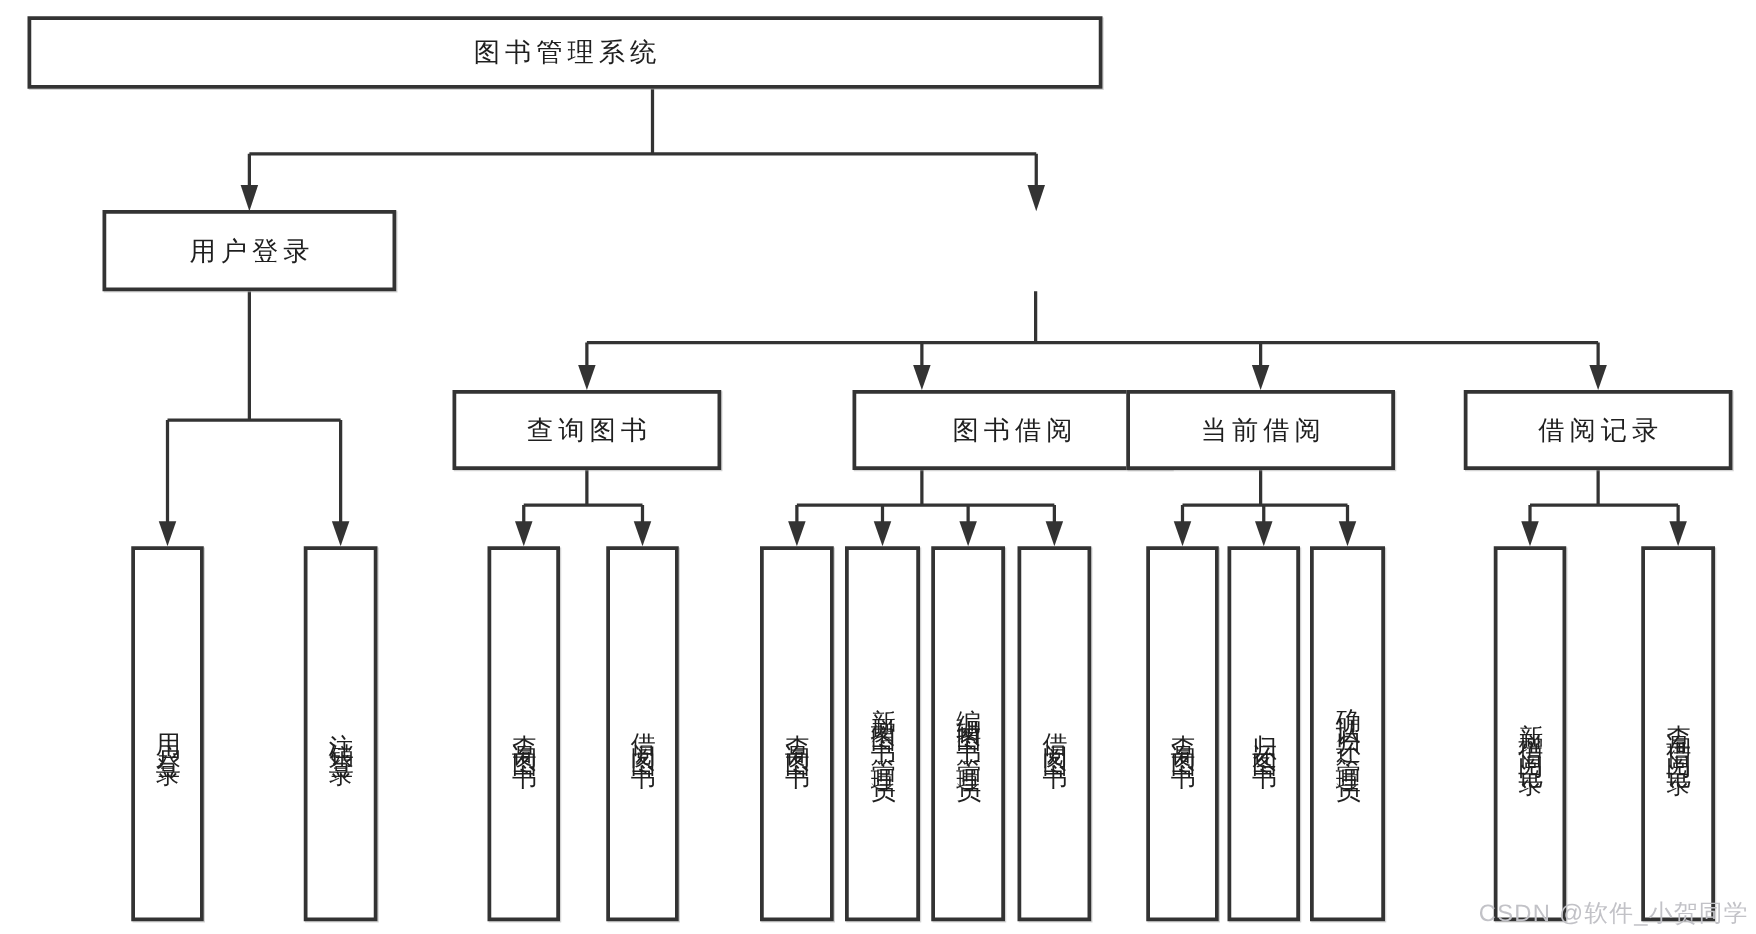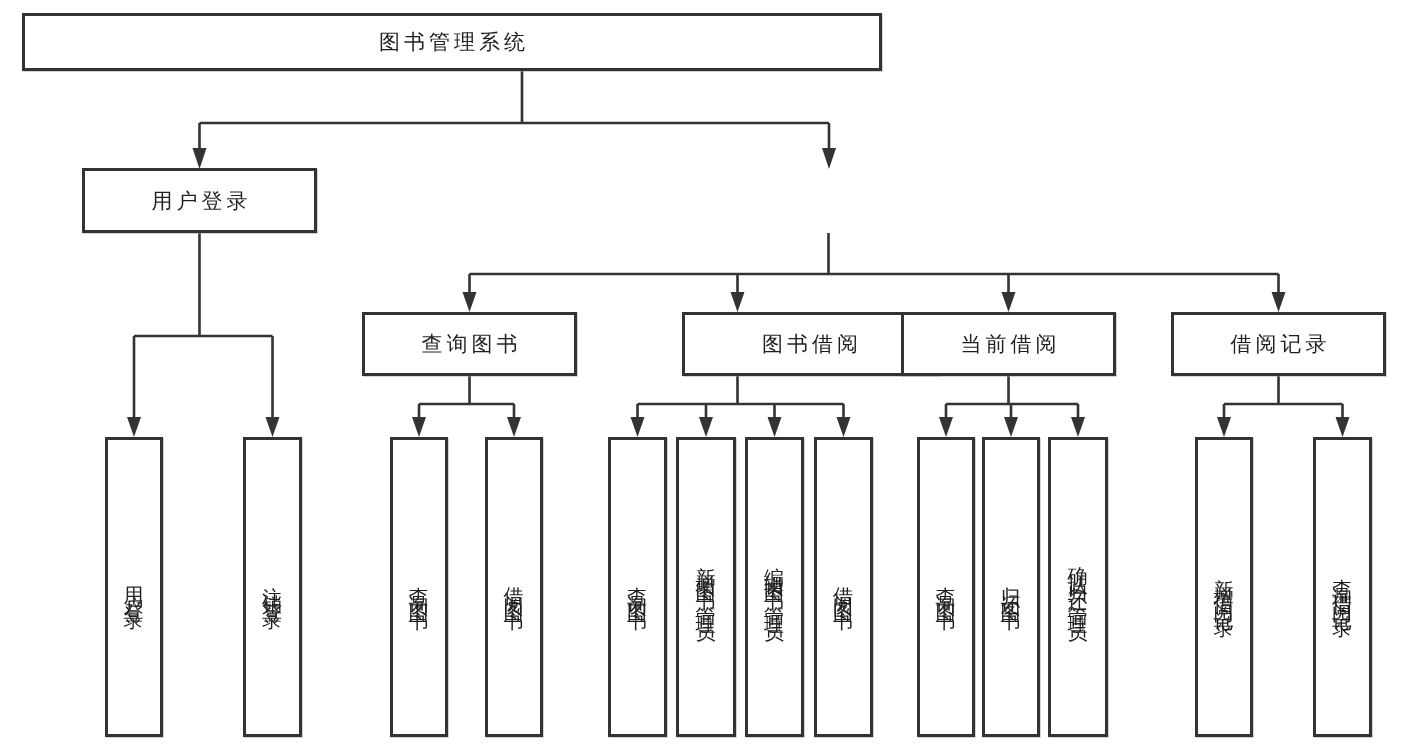--- a/index.html
+++ b/index.html
@@ -137,13 +137,14 @@
   <div class="box vbox" id="f-edit-book">编辑图书（管理员）</div>
   <div class="box vbox" id="f-borrow-2">借阅图书</div>
 
   <div class="box vbox" id="f-search-3">查询图书</div>
   <div class="box vbox" id="f-return">归还图书</div>
   <div class="box vbox" id="f-confirm">确认归还（管理员）</div>
 
   <div class="box vbox" id="f-add-record">新增借阅记录</div>
   <div class="box vbox" id="f-search-record">查询借阅记录</div>
 
+  <div class="watermark">CSDN @软件_小贺同学</div>
 </div>
 
 </body></html>

